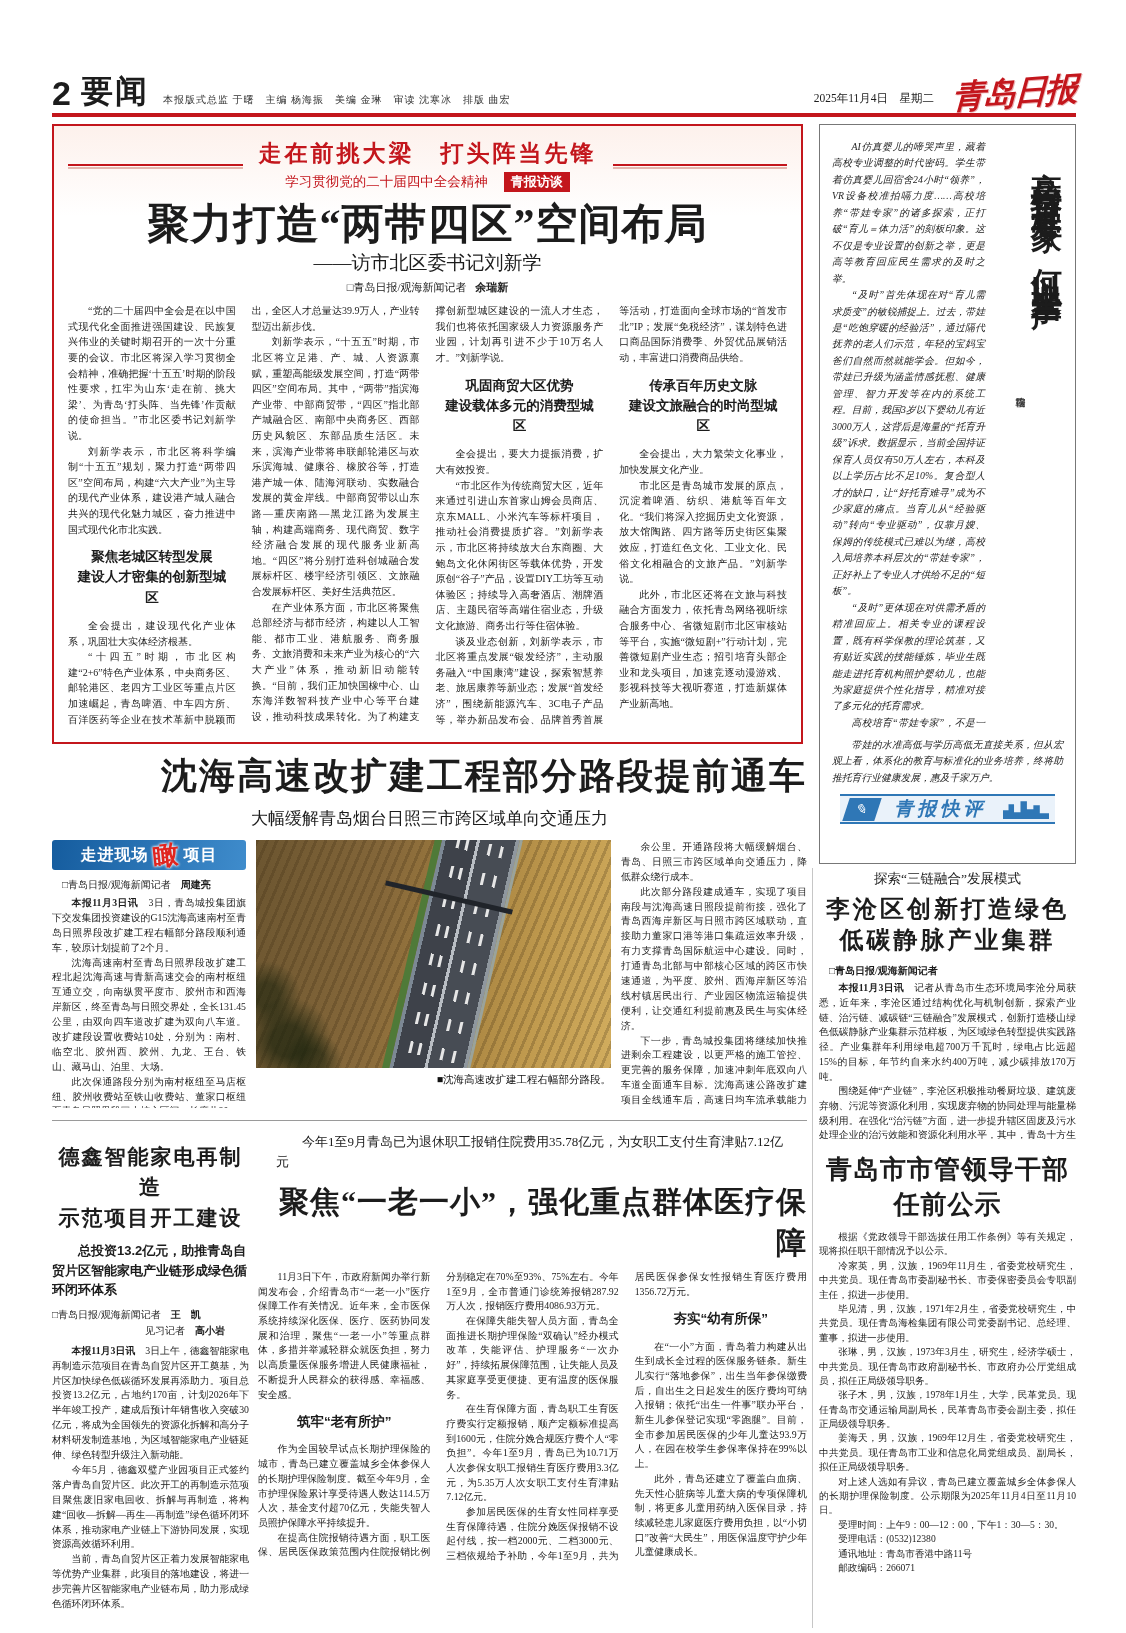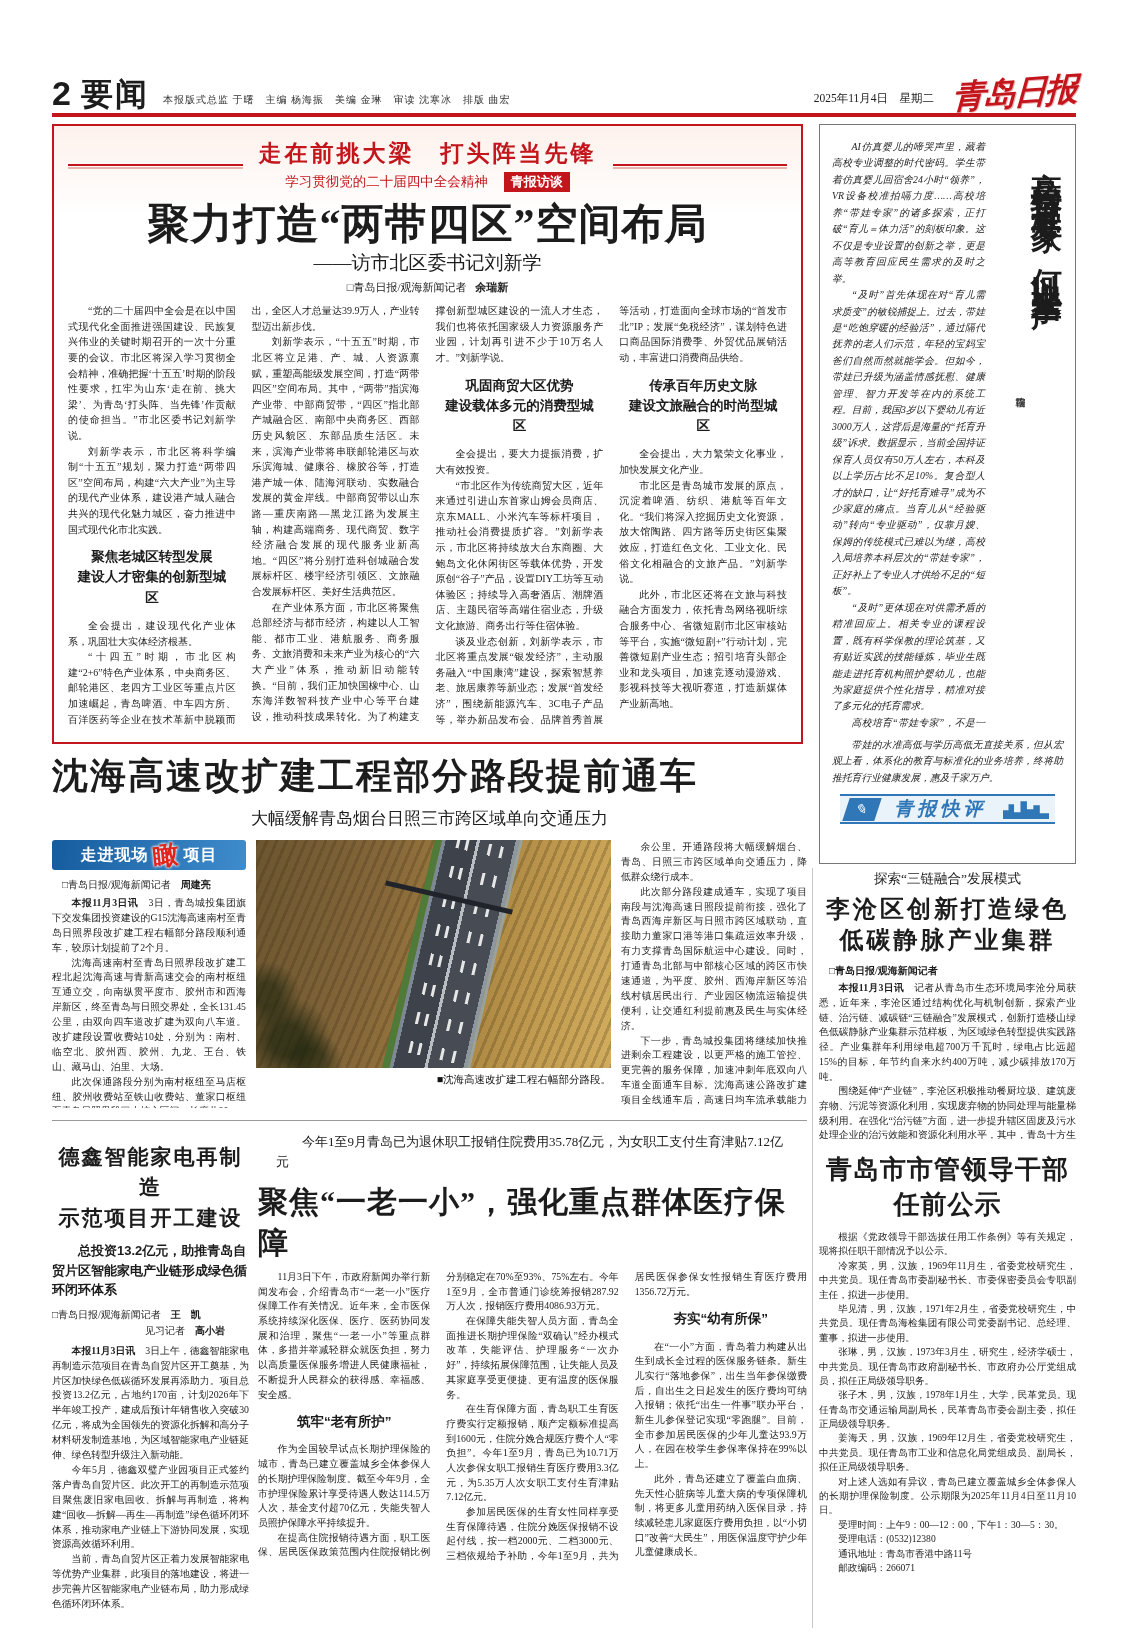--- a/index.html
+++ b/index.html
@@ -3,21 +3,21 @@
 <meta charset="utf-8">
 <style>
   html,body{margin:0;padding:0;background:#e9e9e9;}
   .page{position:relative;width:1126px;height:1633px;margin:0 auto;background:#fff;
         font-family:"Liberation Serif",serif;color:#1c1c1c;overflow:hidden;}
   [data-name]{box-sizing:border-box;}
 
   
   .hdr{position:absolute;left:52px;top:60px;width:1024px;height:50px;display:flex;align-items:flex-end;}
   .pg-num{font-size:34px;font-weight:900;font-family:"Liberation Sans",sans-serif;line-height:1;}
-  .pg-section{font-size:32px;font-weight:900;margin-left:10px;line-height:1;letter-spacing:2px;}
+  .pg-section{font-size:32px;font-weight:900;margin-left:10px;line-height:1;letter-spacing:2px;font-family:Liberation Mono, monospace;}
   .credits{font-size:10px;color:#333;margin-left:14px;margin-bottom:3px;letter-spacing:1px;}
   .hdr-spacer{flex:1;}
   .pg-date{font-size:11.5px;margin-bottom:4px;margin-right:18px;}
   .paper-logo{font-size:33px;font-weight:900;color:#c3161c;font-style:italic;
               transform:rotate(-4deg) skewX(-6deg);line-height:1;letter-spacing:-2px;
               text-shadow:1px 1px 0 rgba(195,22,28,.35);}
   .top-rule{position:absolute;left:52px;top:113px;width:1024px;height:4px;background:#c3161c;}
 
   
   .lead-box{position:absolute;left:52px;top:124px;width:751px;height:620px;
@@ -52,21 +52,21 @@
   .kuaiping{height:30px;margin:2px 8px 0;display:flex;align-items:center;background:#eaf2fa;
             border-top:2px solid #2f77b6;border-bottom:2px solid #2f77b6;position:relative;}
   .kp-pencil{background:#2f77b6;color:#fff;transform:skewX(-18deg);padding:3px 10px;font-size:14px;margin-left:6px;}
   .kp-text{flex:1;text-align:center;font-size:19px;font-weight:900;font-style:italic;color:#2f77b6;letter-spacing:4px;}
   .kp-sky{width:46px;height:20px;margin-right:6px;
           background:linear-gradient(to top,#2f77b6 0 100%);
           clip-path:polygon(0 100%,0 55%,12% 55%,12% 25%,24% 25%,24% 65%,38% 65%,38% 10%,52% 10%,52% 50%,66% 50%,66% 30%,80% 30%,80% 70%,100% 70%,100% 100%);}
 
   
   .hw{position:absolute;left:52px;top:752px;width:755px;height:366px;overflow:hidden;}
-  .hw-h1{margin:0;text-align:left;font-size:36px;font-weight:900;letter-spacing:2px;}
+  .hw-h1{margin:0;text-align:right;font-size:36px;font-weight:900;letter-spacing:2px;}
   .hw-h2{margin:6px 0 10px;text-align:center;font-size:17px;font-weight:400;}
   .hw-row{display:flex;gap:10px;}
   .hw-left{width:194px;flex:none;}
   .site-logo{height:30px;border-radius:3px;background:linear-gradient(100deg,#155c9e,#3f8ccc);
              display:flex;align-items:center;justify-content:center;gap:4px;color:#fff;
              font-weight:900;font-size:16px;letter-spacing:1px;margin-bottom:8px;}
   .sl-k{color:#e0251f;font-size:26px;font-weight:900;text-shadow:0 0 3px #fff,0 0 3px #fff;transform:rotate(-6deg);}
   .byline-l{font-size:10px;margin:2px 0 4px;text-indent:1em;}
   .hw-text{font-size:9.8px;line-height:1.52;text-align:justify;overflow:hidden;}
   .hw-left .hw-text{height:212px;}
@@ -109,21 +109,21 @@
   .dexin{position:absolute;left:52px;top:1130px;width:197px;height:500px;overflow:hidden;}
   .dx-h1{font-size:21px;font-weight:900;text-align:center;line-height:1.45;letter-spacing:2px;margin:12px 0 8px;}
   .dx-sub{font-size:13px;font-weight:700;font-family:"Liberation Sans",sans-serif;line-height:1.5;margin:0 0 8px;text-indent:2em;}
   .dx-byl{font-size:10px;margin:2px 0;}
   .dx-byl.r{text-align:right;padding-right:24px;}
   .dx-body{font-size:9.8px;line-height:1.52;text-align:justify;margin-top:6px;overflow:hidden;height:300px;}
 
   
   .medical{position:absolute;left:258px;top:1128px;width:549px;height:505px;overflow:hidden;}
   .md-kicker{font-size:13px;margin:4px 18px 6px;text-indent:2em;line-height:1.5;}
-  .md-h1{text-align:left;font-size:30px;font-weight:900;letter-spacing:1px;margin:11px 0 6px;}
+  .md-h1{text-align:right;font-size:30px;font-weight:900;letter-spacing:1px;margin:11px 0 6px;}
   .md-byline{text-align:center;font-size:10.5px;margin:0 0 8px;}
   .cols-3{column-count:3;height:380px;font-size:9.8px;line-height:1.5;}
 </style>
 </head>
 <body>
 
 <div class="page" data-name="newspaper-page">
 
   <header class="hdr" data-name="page-header">
     <div class="pg-num" data-name="page-number">2</div>

